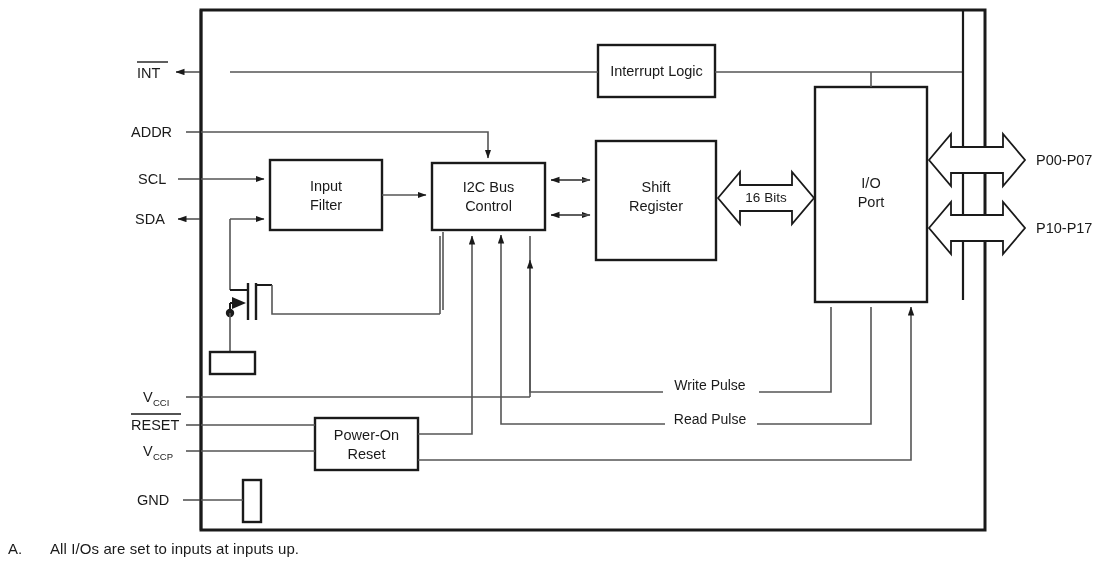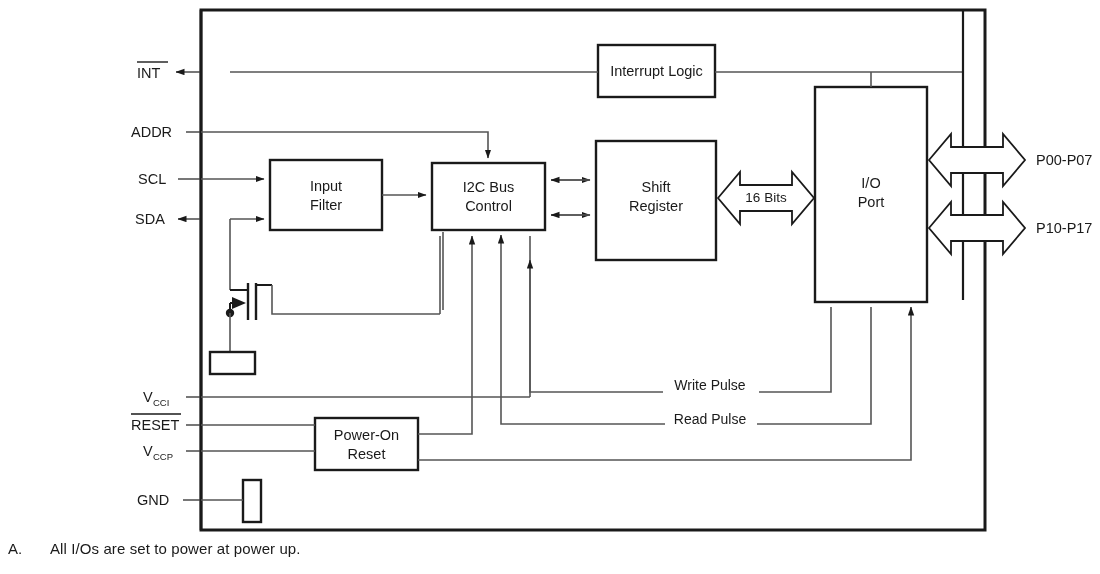--- a/index.html
+++ b/index.html
@@ -257,16 +257,16 @@
     <rect x="665" y="410" width="92" height="18" fill="#ffffff"></rect>
     <text class="pulse-label" x="710" y="390">Write Pulse</text>
     <text class="pulse-label" x="710" y="424">Read Pulse</text>
 
     <g></g>
 
   </svg>
 
   <div class="note-row">
     <span class="note-marker">A.</span>
-    <span class="note-text">All I/Os are set to power at power up.</span>
+    <span class="note-text">All I/Os are set to inputs at inputs up.</span>
   </div>
 
 </div>
 
 </body></html>

